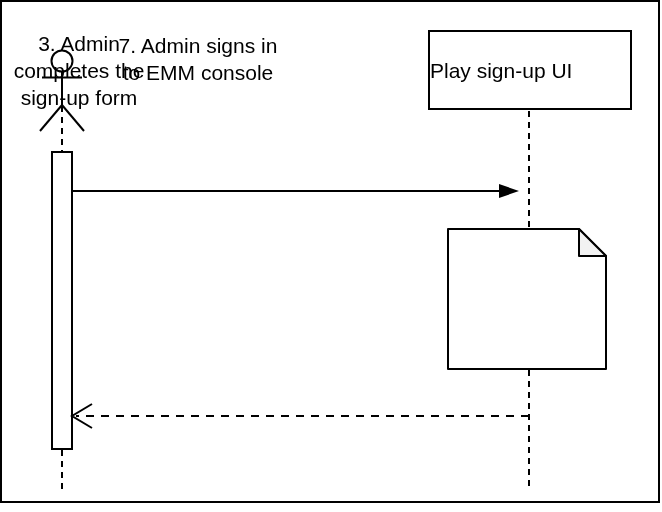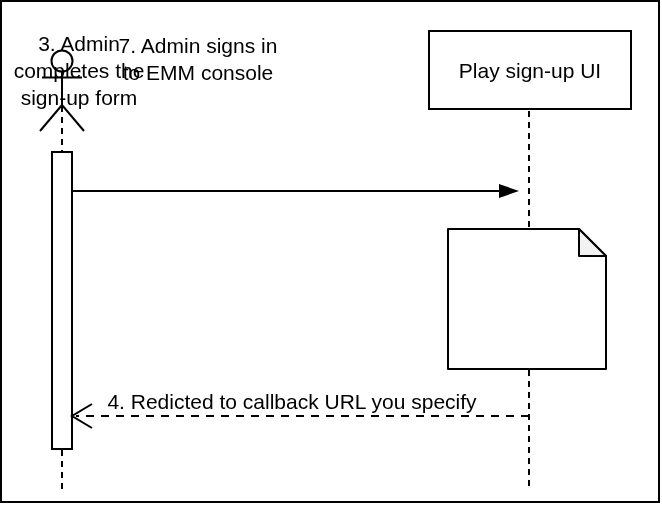--- a/index.html
+++ b/index.html
@@ -37,21 +37,21 @@
   .participant-box {
     position: absolute;
     left: 428px;
     top: 30px;
     width: 200px;
     height: 76px;
     border: 2px solid #000000;
     background: #ffffff;
     display: flex;
     align-items: center;
-    justify-content: center;
+    justify-content: flex-start;
   }
   .msg2-label {
     left: 96px;
     top: 160px;
     width: 400px;
   }
   .note-label {
     left: 448px;
     top: 229px;
     width: 158px;
@@ -110,15 +110,14 @@
     <span class="label" style="position:static;">Play sign-up UI</span>
   </div>
 
 
   <div class="note-label">
     <span class="label" style="position:static;">3. Admin
 completes the
 sign-up form</span>
   </div>
 
-  <div class="label msg4-label">4. Redicted to callback URL you specify</div>
 
 </div>
 
 </body></html>

